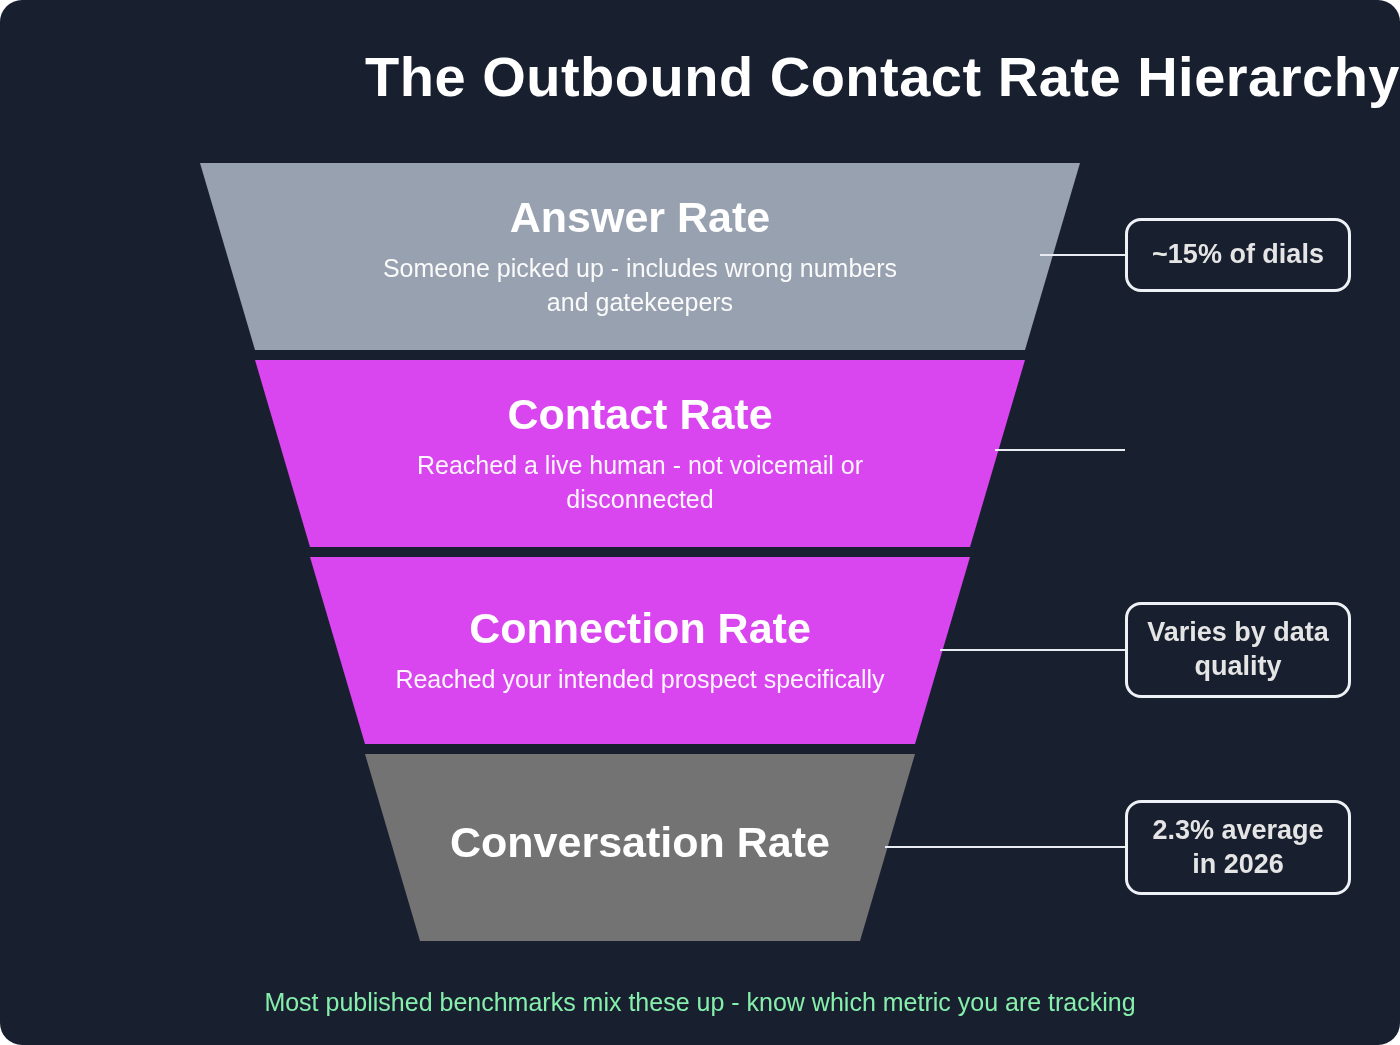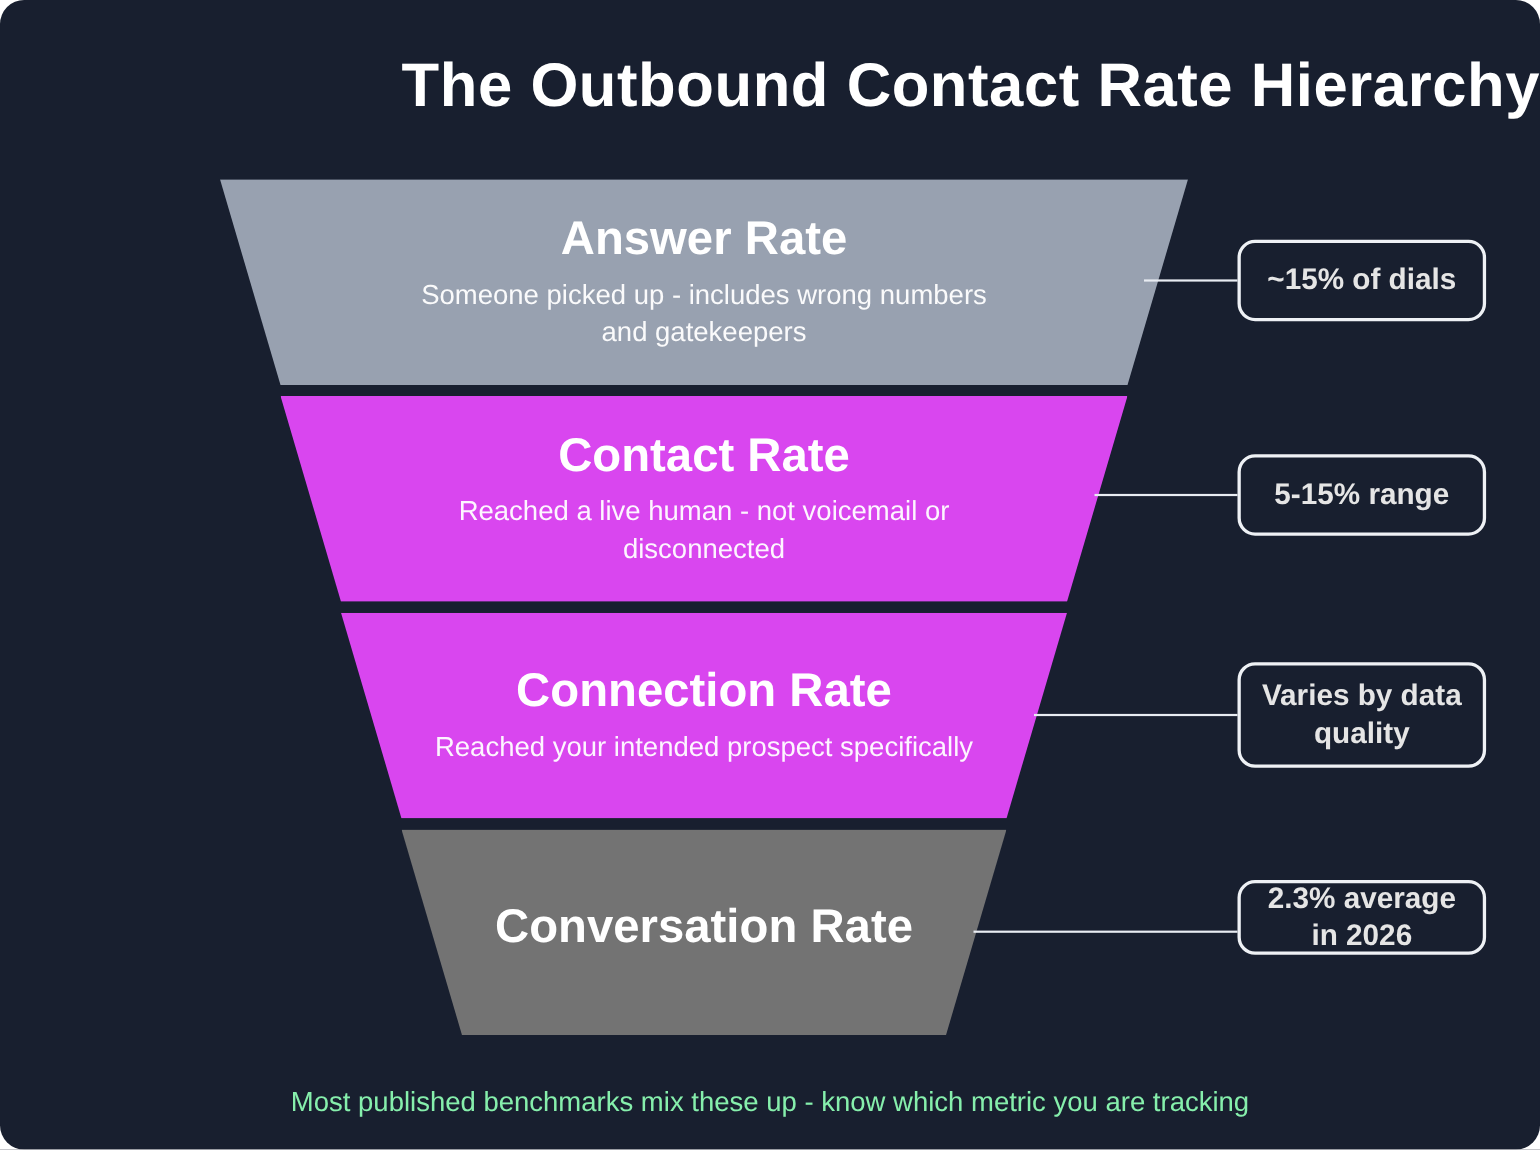--- a/index.html
+++ b/index.html
@@ -66,21 +66,21 @@
     line-height: 1.25;
     text-align: center;
     display: flex;
     align-items: center;
     justify-content: center;
     padding: 8px 18px;
   }
   .label-1 { top: 218px; height: 74px; }
   .label-2 { top: 413px; height: 74px; }
   .label-3 { top: 602px; height: 96px; }
-  .label-4 { top: 800px; height: 68px; }
+  .label-4 { top: 800px; height: 95px; }
   .connector {
     position: absolute;
     height: 2px;
     background: #e8ecf2;
   }
   .conn-1 { top: 254px; left: 1040px; width: 85px; }
   .conn-2 { top: 449px; left: 995px;  width: 130px; }
   .conn-3 { top: 649px; left: 940px;  width: 185px; }
   .conn-4 { top: 846px; left: 885px;  width: 240px; }
   .footer-note {
@@ -118,19 +118,18 @@
   <div class="stage stage-4">
     <div class="stage-name">Conversation Rate</div>
   </div>
 
   <div class="connector conn-1"></div>
   <div class="connector conn-2"></div>
   <div class="connector conn-3"></div>
   <div class="connector conn-4"></div>
 
   <div class="side-label label-1">~15% of dials</div>
-  <div class="side-label label-2">5-15% range</div>
   <div class="side-label label-3">Varies by data quality</div>
   <div class="side-label label-4">2.3% average in 2026</div>
 
   <div class="footer-note">Most published benchmarks mix these up - know which metric you are tracking</div>
 
 </div>
 
 </body></html>

